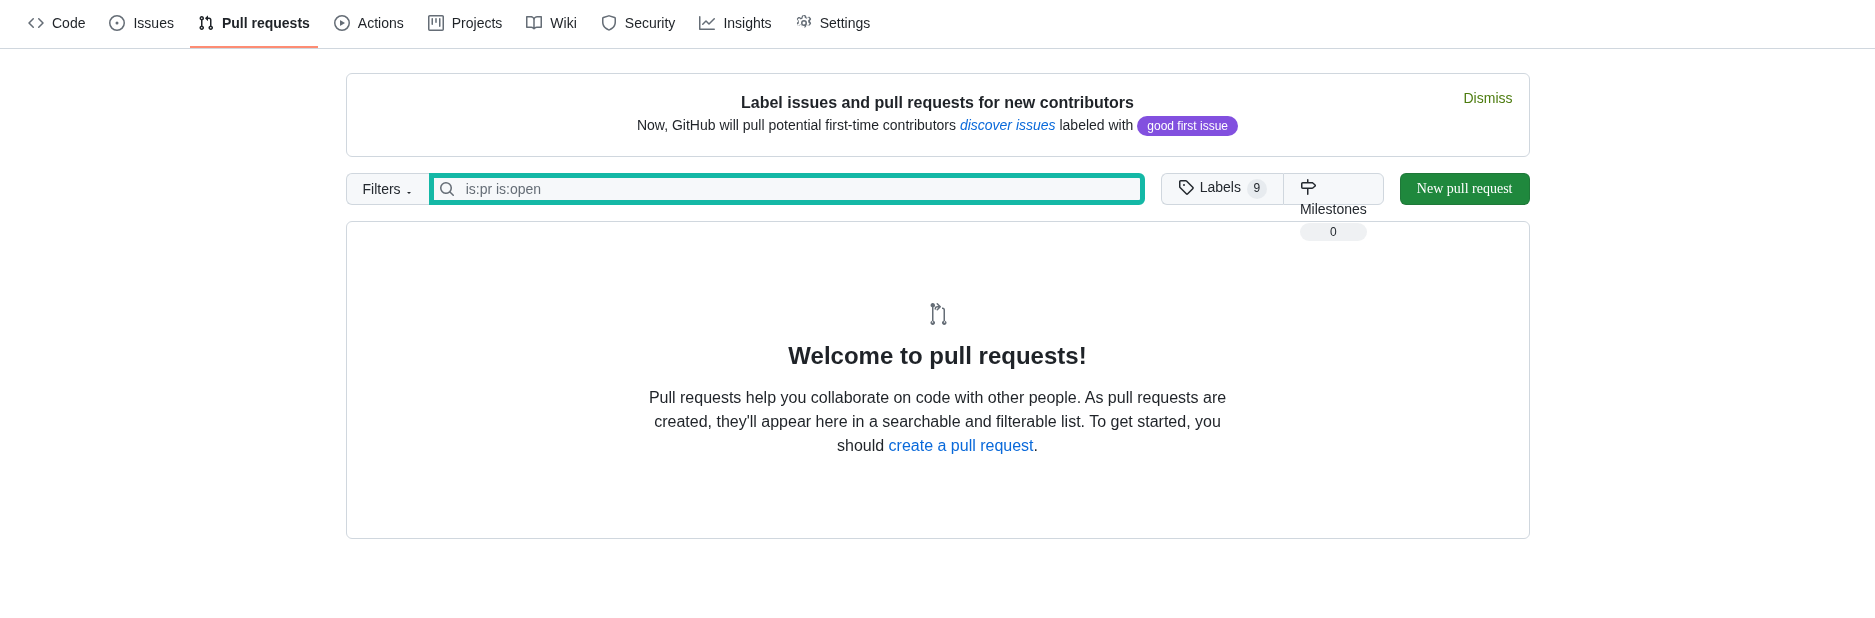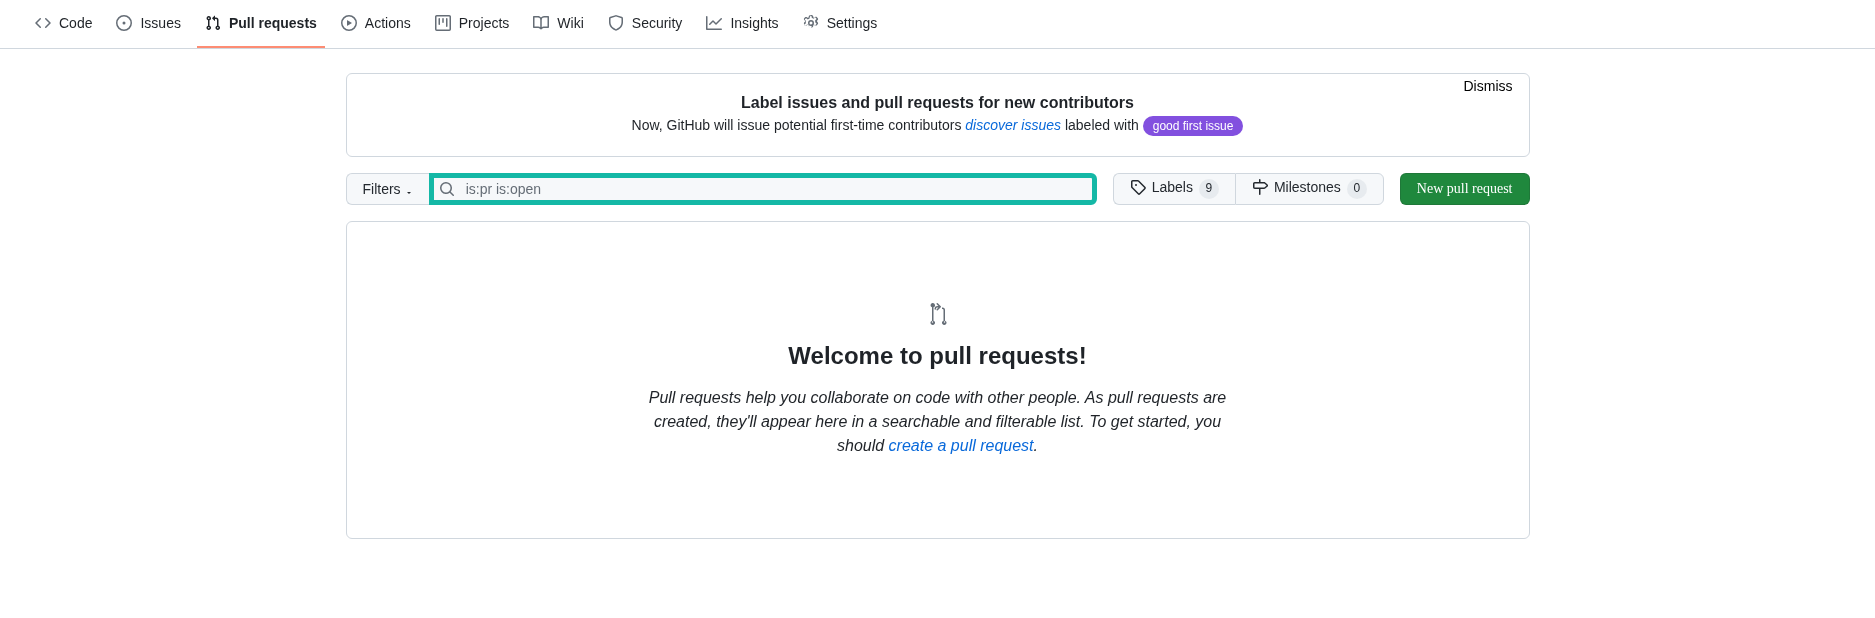--- a/index.html
+++ b/index.html
@@ -6,21 +6,21 @@
   body {
     margin: 0;
     font-family: -apple-system, BlinkMacSystemFont, "Segoe UI", Helvetica, Arial, sans-serif;
     font-size: 14px;
     color: #1f2328;
     background: #ffffff;
   }
   .tabnav {
     display: flex;
     align-items: center;
-    padding: 0 27px;
+    padding: 0 20px;
     border-bottom: 1px solid #d0d7de;
     background: #ffffff;
     min-height: 48px;
   }
   .tabnav-item {
     display: inline-flex;
     align-items: center;
     gap: 8px;
     padding: 0 8px;
     margin-right: 8px;
@@ -63,22 +63,22 @@
     color: #fff;
     font-size: 12px;
     font-weight: 500;
     padding: 1px 10px;
     border-radius: 2em;
     line-height: 18px;
   }
   .dismiss {
     position: absolute;
     right: 16px;
-    top: 4px;
-    color: #000000;
+    top: 16px;
+    color: #4d7c0f;
     background: none;
     border: none;
     font-size: 14px;
     cursor: pointer;
     padding: 0;
   }
 
   .toolbar {
     display: flex;
     align-items: center;
@@ -133,21 +133,21 @@
     gap: 6px;
     background: #f6f8fa;
     border: 1px solid #d0d7de;
     padding: 5px 16px;
     font-size: 14px;
     color: #24292f;
     cursor: pointer;
     height: 32px;
   }
   .btn-group .btn:first-child { border-radius: 6px 0 0 6px; border-right: none; }
-  .btn-group .btn:last-child { border-radius: 0 6px 6px 0; }
+  .btn-group .btn:last-child { border-radius: 0 6px 6px 0; flex-direction: column; }
   .counter {
     background: rgba(175,184,193,0.2);
     color: #24292f;
     font-size: 12px;
     border-radius: 2em;
     padding: 0 6px;
     min-width: 20px;
     line-height: 18px;
     text-align: center;
   }
@@ -170,21 +170,20 @@
     text-align: center;
   }
   .blankslate .bigicon { color: #656d76; margin-bottom: 16px; display: inline-block; }
   .blankslate h2 { font-size: 24px; margin: 0 0 16px; font-weight: 600; }
   .blankslate p {
     max-width: 580px;
     margin: 0 auto;
     font-size: 16px;
     color: #1f2328;
     line-height: 1.5;
-    font-style: italic;
   }
   .blankslate a { color: #0969da; text-decoration: none; cursor: pointer; }
 </style>
 </head>
 <body>
 
 <nav class="tabnav">
   <a class="tabnav-item">
     <span class="icon"><svg class="octicon" width="16" height="16" viewBox="0 0 16 16">
           <path d="M4.72 3.22a.75.75 0 0 1 1.06 1.06L2.06 8l3.72 3.72a.75.75 0 1 1-1.06 1.06L.47 8.53a.75.75 0 0 1 0-1.06Zm6.56 0a.75.75 0 0 0-1.06 1.06L13.94 8l-3.72 3.72a.75.75 0 1 0 1.06 1.06l4.25-4.25a.75.75 0 0 0 0-1.06Z"></path>
@@ -241,21 +240,21 @@
     <span>Settings</span>
   </a>
 </nav>
 
 <div class="container">
 
   <div class="flash">
     <button class="dismiss">Dismiss</button>
     <h3 class="flash-title">Label issues and pull requests for new contributors</h3>
     <div class="flash-sub">
-      <span>Now, GitHub will issue potential first-time contributors </span><a>discover issues</a><span> labeled with </span><span class="pill">good first issue</span>
+      <span>Now, GitHub will pull potential first-time contributors </span><a>discover issues</a><span> labeled with </span><span class="pill">good first issue</span>
     </div>
   </div>
 
   <div class="toolbar">
     <div class="filter-group">
       <button class="filters-btn">
         <span>Filters</span>
         <span><svg class="octicon" width="8" height="8" viewBox="0 0 16 16">
               <path d="M4 6l4 4 4-4H4z"></path>
             </svg></span>

